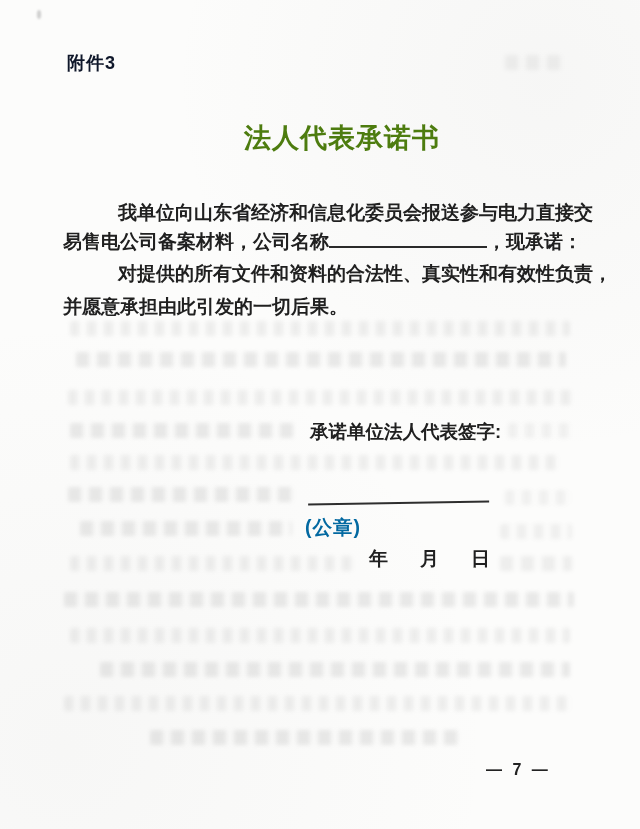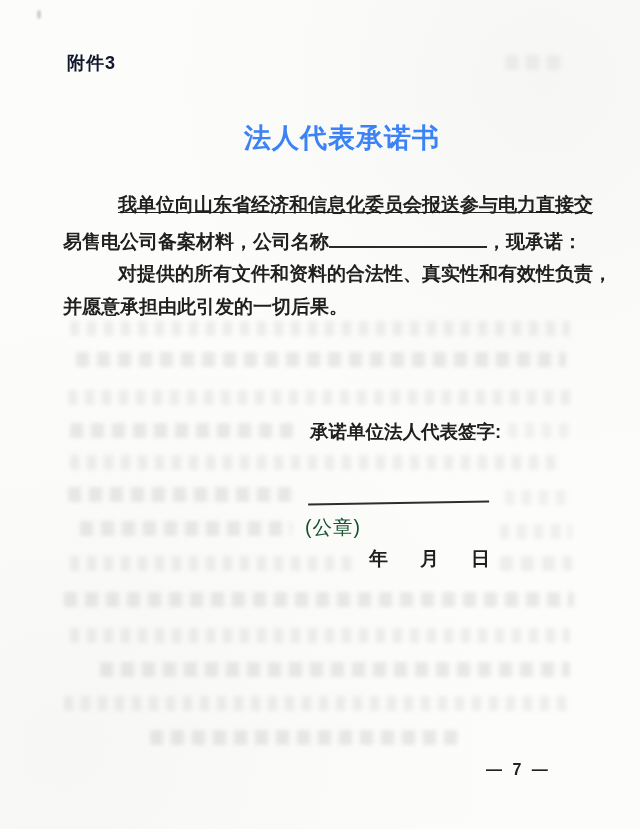--- a/index.html
+++ b/index.html
@@ -37,21 +37,21 @@
     letter-spacing: 1px;
     color: #0f172a;
   }
   .doc-title {
     position: absolute;
     left: 244px;
     top: 120px;
     font-size: 27px;
     font-weight: bold;
     letter-spacing: 1px;
-    color: #3b82f6;
+    color: #4d7c0f;
   }
   .body-line {
     position: absolute;
     font-size: 19px;
     font-weight: 600;
     letter-spacing: 0px;
     white-space: nowrap;
     color: #202020;
   }
   .blank-underline {
@@ -77,23 +77,23 @@
     width: 181px;
     height: 16px;
     border-bottom: 2px solid #2e2e2e;
     transform: rotate(-0.9deg);
   }
   .seal-label {
     position: absolute;
     left: 305px;
     top: 514px;
     font-size: 19.5px;
-    font-weight: 400;
+    font-weight: 700;
     letter-spacing: 1px;
-    color: #14532d;
+    color: #0369a1;
   }
   .date-row {
     position: absolute;
     left: 369px;
     top: 546px;
     display: flex;
     gap: 32px;
     font-size: 19px;
     font-weight: 600;
     color: #202020;
@@ -135,21 +135,21 @@
   }
 </style>
 </head>
 <body>
 
 <div class="page">
 
   <div class="attachment-label">附件3</div>
   <div class="doc-title">法人代表承诺书</div>
 
-  <div class="body-line" style="left:118px; top:192px;text-decoration:underline;">我单位向山东省经济和信息化委员会报送参与电力直接交</div>
+  <div class="body-line" style="left:118px; top:200px;">我单位向山东省经济和信息化委员会报送参与电力直接交</div>
   <div class="body-line" style="left:63px; top:229px;">
     <span>易售电公司备案材料，公司名称</span><span class="blank-underline"></span><span>，现承诺：</span>
   </div>
 
   <div class="body-line" style="left:63px; top:294px;">并愿意承担由此引发的一切后果。</div>
   <div class="body-line" style="left:118px; top:261px;">对提供的所有文件和资料的合法性、真实性和有效性负责，</div>
 
   <div class="sig-label">承诺单位法人代表签字:</div>
   <div class="sig-line"></div>
   <div class="seal-label">(公章)</div>

